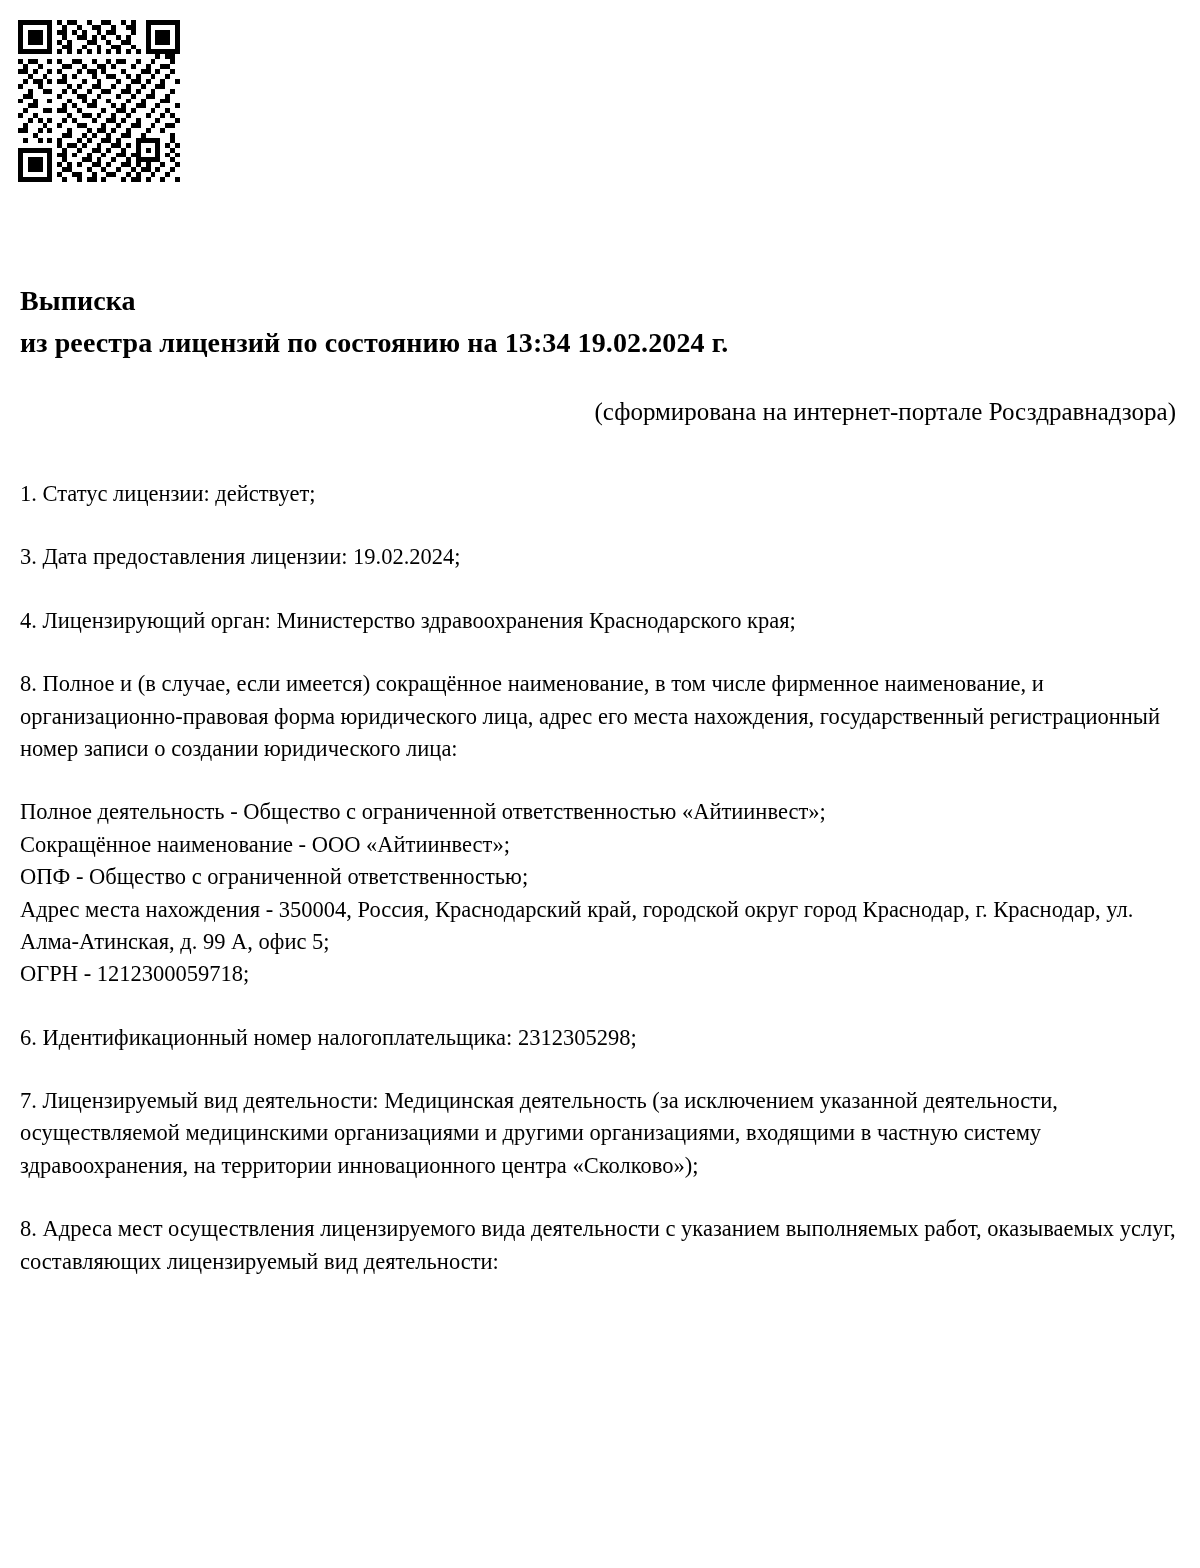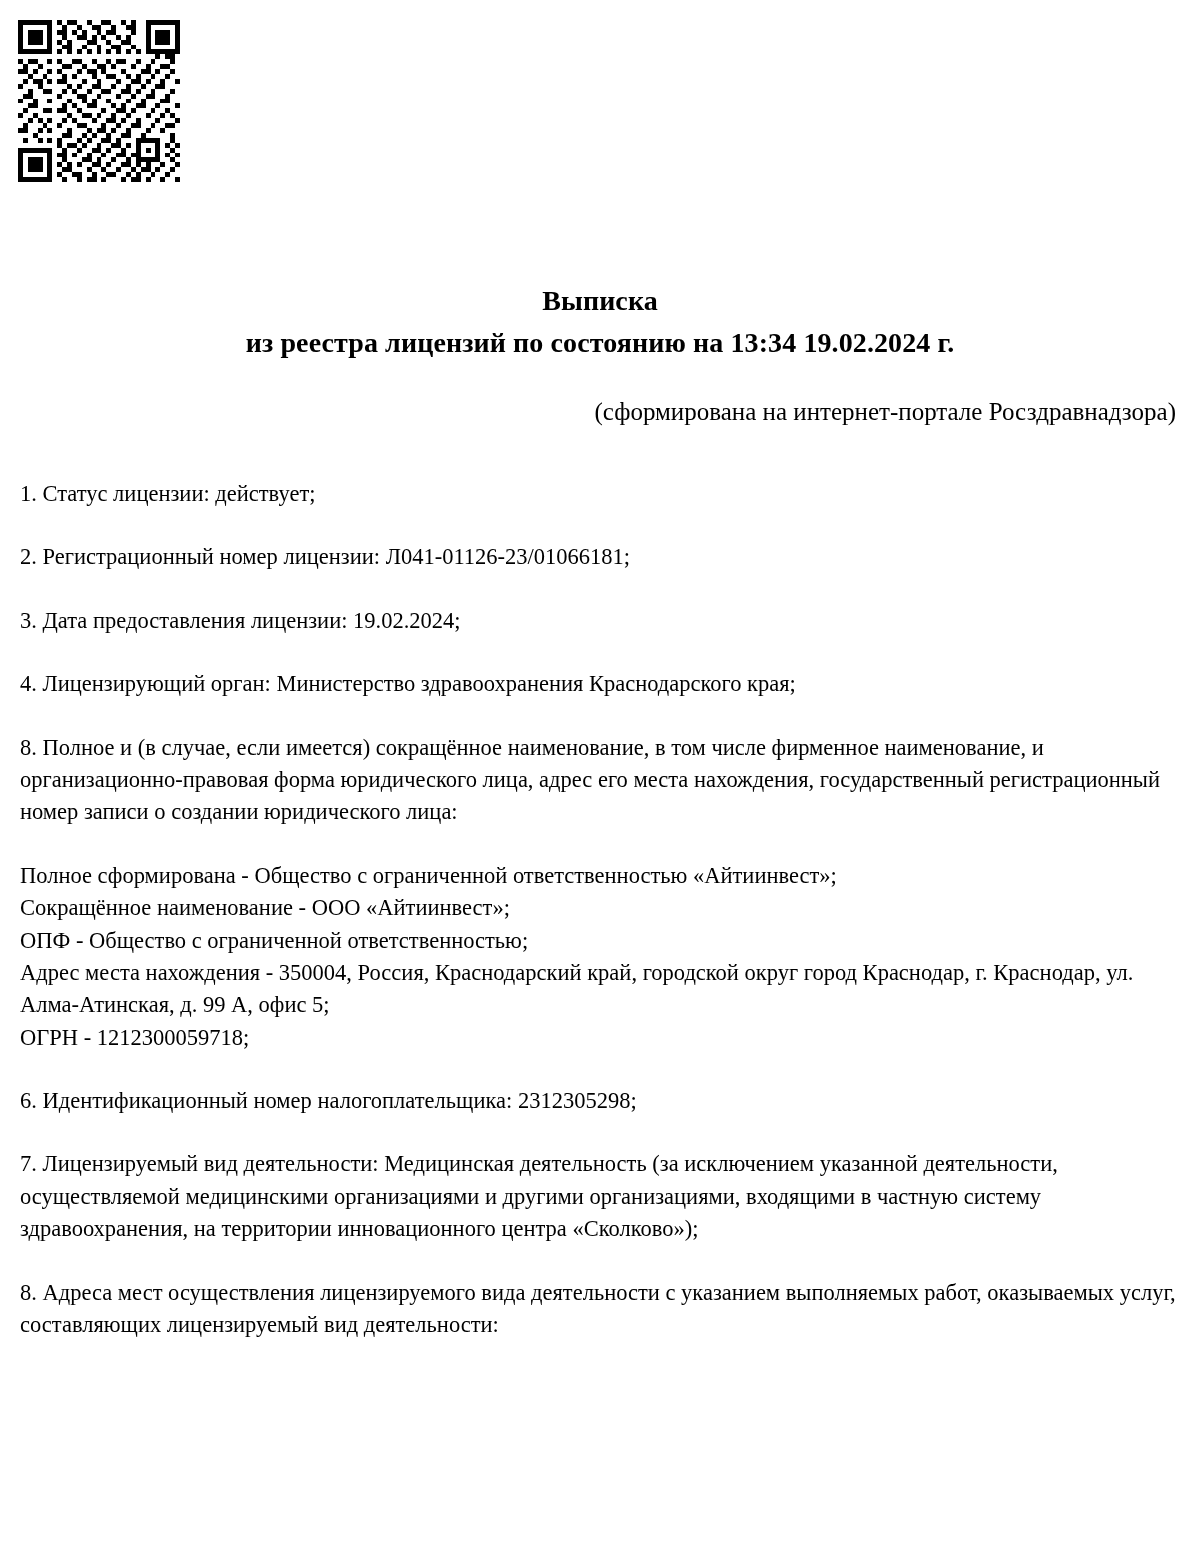--- a/index.html
+++ b/index.html
@@ -29,21 +29,20 @@
     top: 20px;
     width: 162px;
     height: 162px;
   }
   .qr-wrap svg { display: block; }
 
   
   .title-block {
     margin: 0;
     padding-top: 258px;
-    text-align: center;
   }
   .title-line {
     font-weight: bold;
     font-size: 28px;
     line-height: 1.5;
     letter-spacing: 0.1px;
   }
   .subtitle {
     margin-top: 34px;
     text-align: right;
@@ -383,36 +382,33 @@
   </div>
 
   <div class="subtitle">(сформирована на интернет-портале Росздравнадзора)</div>
 
   <div class="body-text">
 
     <p class="para">
       <span class="ln">1. Статус лицензии: действует;</span>
     </p>
 
-    <p class="para">
-      <span class="ln">2. Регистрационный номер лицензии: Л041-01126-23/01066181;</span>
-    </p>
 
     <p class="para">
       <span class="ln">3. Дата предоставления лицензии: 19.02.2024;</span>
     </p>
 
     <p class="para">
       <span class="ln">4. Лицензирующий орган: Министерство здравоохранения Краснодарского края;</span>
     </p>
 
     <p class="para">8. Полное и (в случае, если имеется) сокращённое наименование, в том числе фирменное наименование, и организационно-правовая форма юридического лица, адрес его места нахождения, государственный регистрационный номер записи о создании юридического лица:</p>
 
     <p class="para">
-      <span class="ln">Полное сформирована - Общество с ограниченной ответственностью «Айтиинвест»;</span>
+      <span class="ln">Полное деятельность - Общество с ограниченной ответственностью «Айтиинвест»;</span>
       <span class="ln">Сокращённое наименование - ООО «Айтиинвест»;</span>
       <span class="ln">ОПФ - Общество с ограниченной ответственностью;</span>
       <span class="ln">Адрес места нахождения - 350004, Россия, Краснодарский край, городской округ город Краснодар, г. Краснодар, ул. Алма-Атинская, д. 99 А, офис 5;</span>
       <span class="ln">ОГРН - 1212300059718;</span>
     </p>
 
     <p class="para">
       <span class="ln">6. Идентификационный номер налогоплательщика: 2312305298;</span>
     </p>
 

